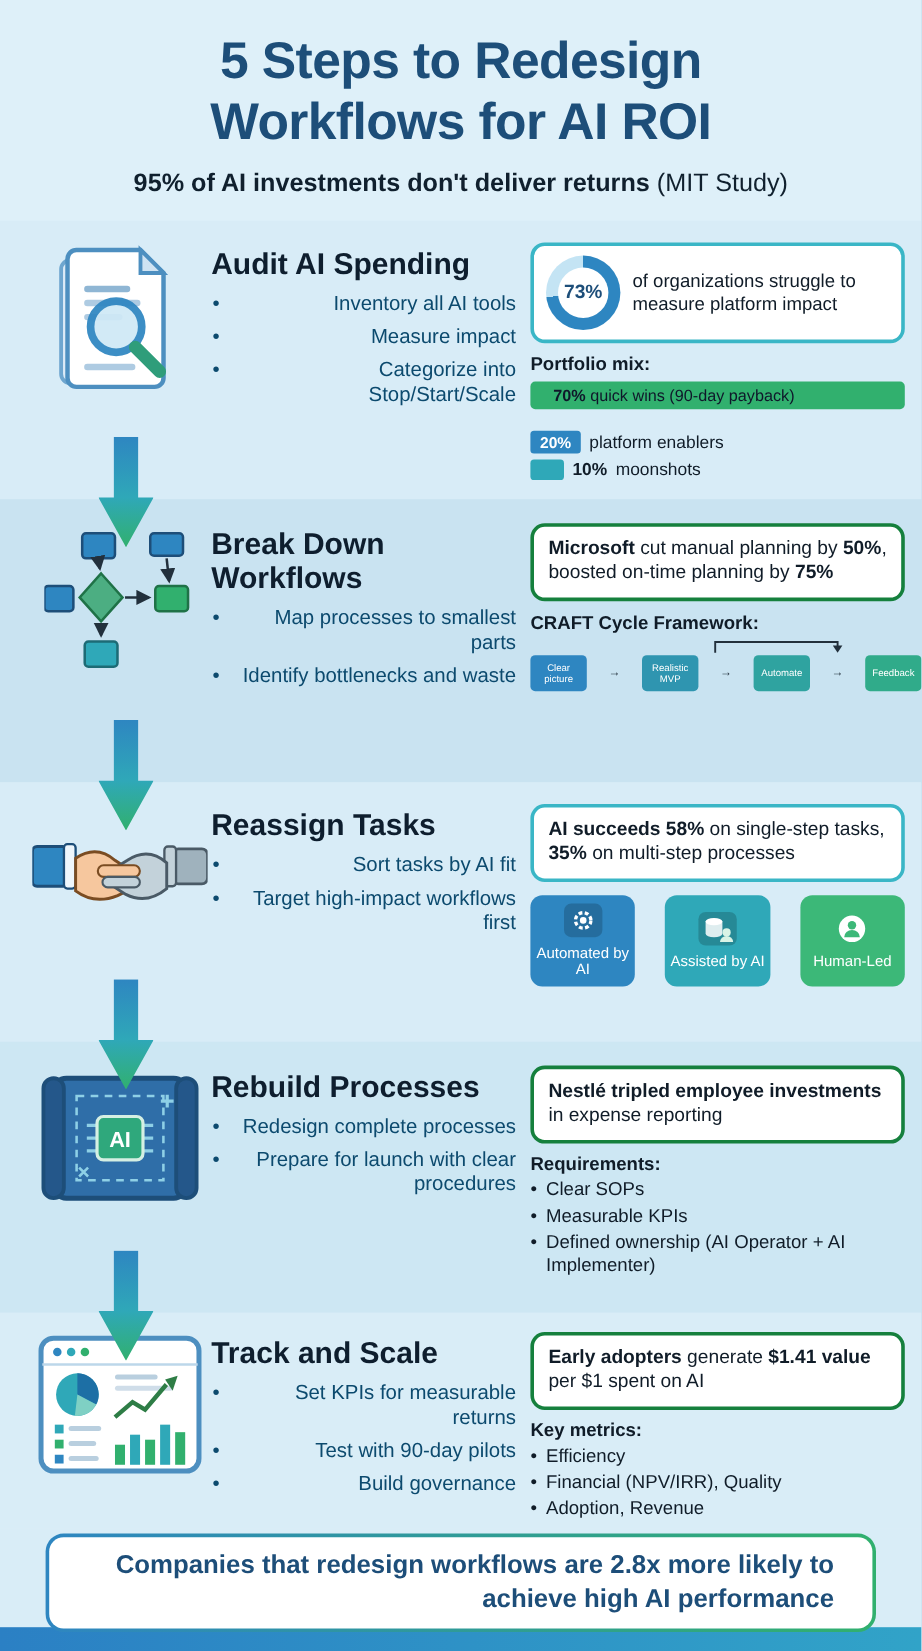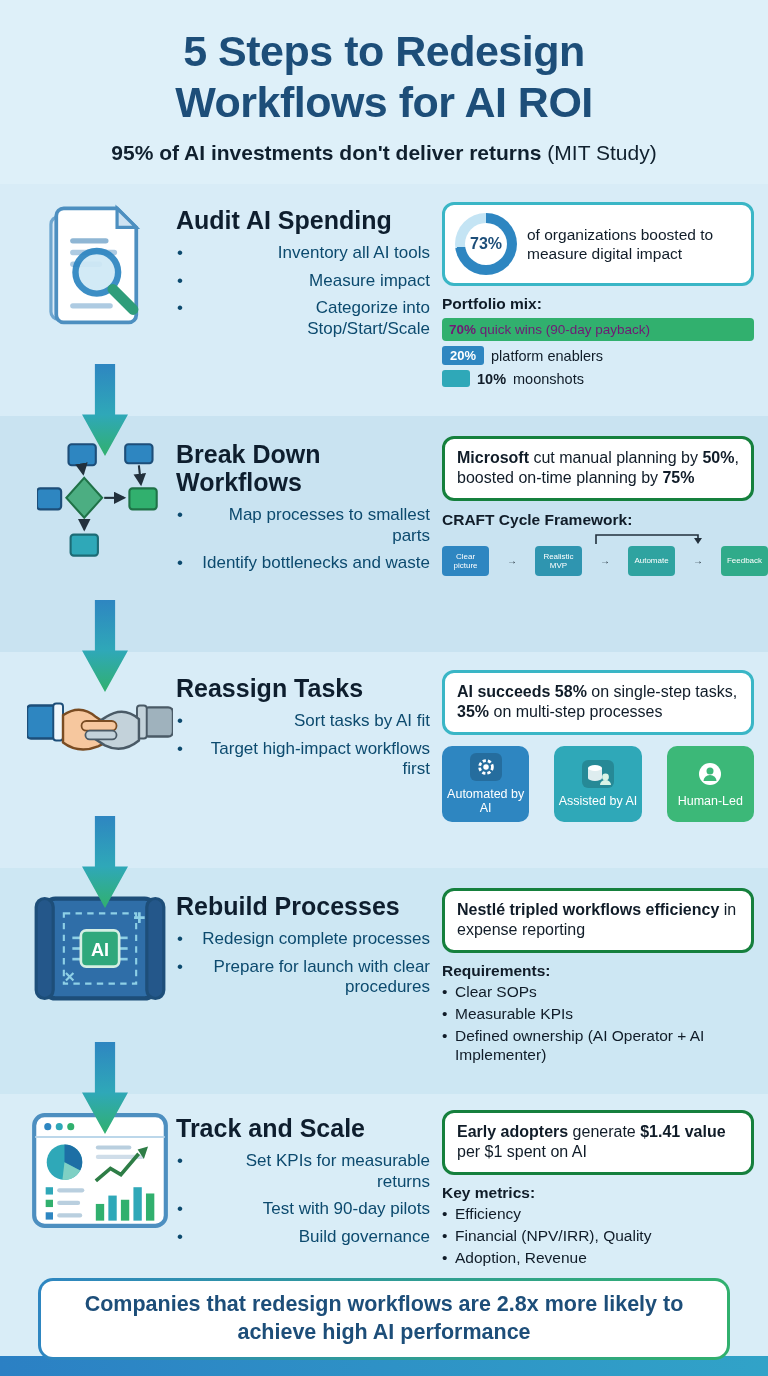--- a/index.html
+++ b/index.html
@@ -47,21 +47,21 @@
   
   .stat-box { display: flex; align-items: center; gap: 10px; background: #fff; border: 3px solid #3ab6c6;
               border-radius: 12px; padding: 8px 10px; }
   .donut { width: 62px; height: 62px; border-radius: 50%; flex: none;
            background: conic-gradient(#2e86c1 0 263deg, #c4e4f4 263deg 360deg);
            display: flex; align-items: center; justify-content: center; }
   .donut-inner { width: 42px; height: 42px; border-radius: 50%; background: #fff; display: flex;
                  align-items: center; justify-content: center; font-weight: bold; font-size: 16px; color: #1d4e79; }
   .stat-text { font-size: 15.5px; line-height: 1.25; }
   .mix-label { font-weight: bold; font-size: 15.5px; margin: 9px 0 5px; }
-  .bar-full { background: #31b06e; color: #701a75; font-size: 13.5px; padding: 4px 7px; border-radius: 4px; margin-bottom: 5px; }
+  .bar-full { background: #31b06e; color: #0f172a; font-size: 13.5px; padding: 4px 19px; border-radius: 4px; margin-bottom: 18px; }
   .bar-full b { font-weight: bold; }
   .chip-row { display: flex; align-items: center; gap: 7px; font-size: 14.5px; margin-bottom: 5px; }
   .chip { color: #fff; font-weight: bold; font-size: 13px; padding: 2px 8px; border-radius: 3px; }
   .chip.blue { background: #2e86c1; }
   .chip.tealc { background: #2fa8b8; min-width: 28px; min-height: 17px; }
 
   
   .craft-label { font-weight: bold; font-size: 15.5px; margin: 10px 0 0; }
   .craft-loop { display: block; margin: 2px 6px 1px 150px; }
   .craft-row { display: flex; align-items: center; gap: 18px; }
@@ -86,21 +86,21 @@
 
   
   .sub-label { font-weight: bold; font-size: 15.5px; margin: 9px 0 3px; }
   ul.sub { list-style: none; font-size: 15.5px; }
   ul.sub li { position: relative; padding-left: 13px; margin-bottom: 3px; line-height: 1.22; }
   ul.sub li::before { content: "•"; position: absolute; left: 0; top: 0; }
 
   
   .footer-sec { height: 82px; background: #d9edf7; display: flex; justify-content: center; align-items: flex-start; padding-top: 4px; }
   .banner { margin: 0 38px; border-radius: 15px; padding: 3px; background: linear-gradient(90deg, #2e86c1, #31b06e); }
-  .banner-inner { background: #fff; border-radius: 12px; padding: 10px 22px; text-align: center;
+  .banner-inner { background: #fff; border-radius: 12px; padding: 10px 32px; text-align: right;
                   font-weight: bold; font-size: 21.5px; color: #1d4e79; line-height: 1.3; }
   .bottom-strip { height: 20px; width: 100%; background: linear-gradient(90deg, #2b80c4, #31a3c8); }
 
   svg { display: block; }
 </style>
 </head>
 <body>
 
 <div class="page">
 
@@ -134,21 +134,21 @@
         <li>Inventory all AI tools</li>
         <li>Measure impact</li>
         <li>Categorize into Stop/Start/Scale</li>
       </ul>
     </div>
     <div class="right">
       <div class="stat-box">
         <div class="donut">
           <div class="donut-inner">73%</div>
         </div>
-        <div class="stat-text">of organizations boosted to measure digital impact</div>
+        <div class="stat-text">of organizations struggle to measure platform impact</div>
       </div>
       <div class="mix-label">Portfolio mix:</div>
       <div class="bar-full">
         <b>70%</b><span> quick wins (90-day payback)</span>
       </div>
       <div class="chip-row">
         <span class="chip blue">20%</span>
         <span>platform enablers</span>
       </div>
       <div class="chip-row">
@@ -293,21 +293,21 @@
     </div>
     <div class="mid">
       <div class="step-title">Rebuild Processes</div>
       <ul class="bullets">
         <li>Redesign complete processes</li>
         <li>Prepare for launch with clear procedures</li>
       </ul>
     </div>
     <div class="right">
       <div class="callout">
-        <b>Nestlé tripled workflows efficiency</b><span> in expense reporting</span>
+        <b>Nestlé tripled employee investments</b><span> in expense reporting</span>
       </div>
       <div class="sub-label">Requirements:</div>
       <ul class="sub">
         <li>Clear SOPs</li>
         <li>Measurable KPIs</li>
         <li>Defined ownership (AI Operator + AI Implementer)</li>
       </ul>
     </div>
     <div class="flow-arrow"></div>
   </div>

